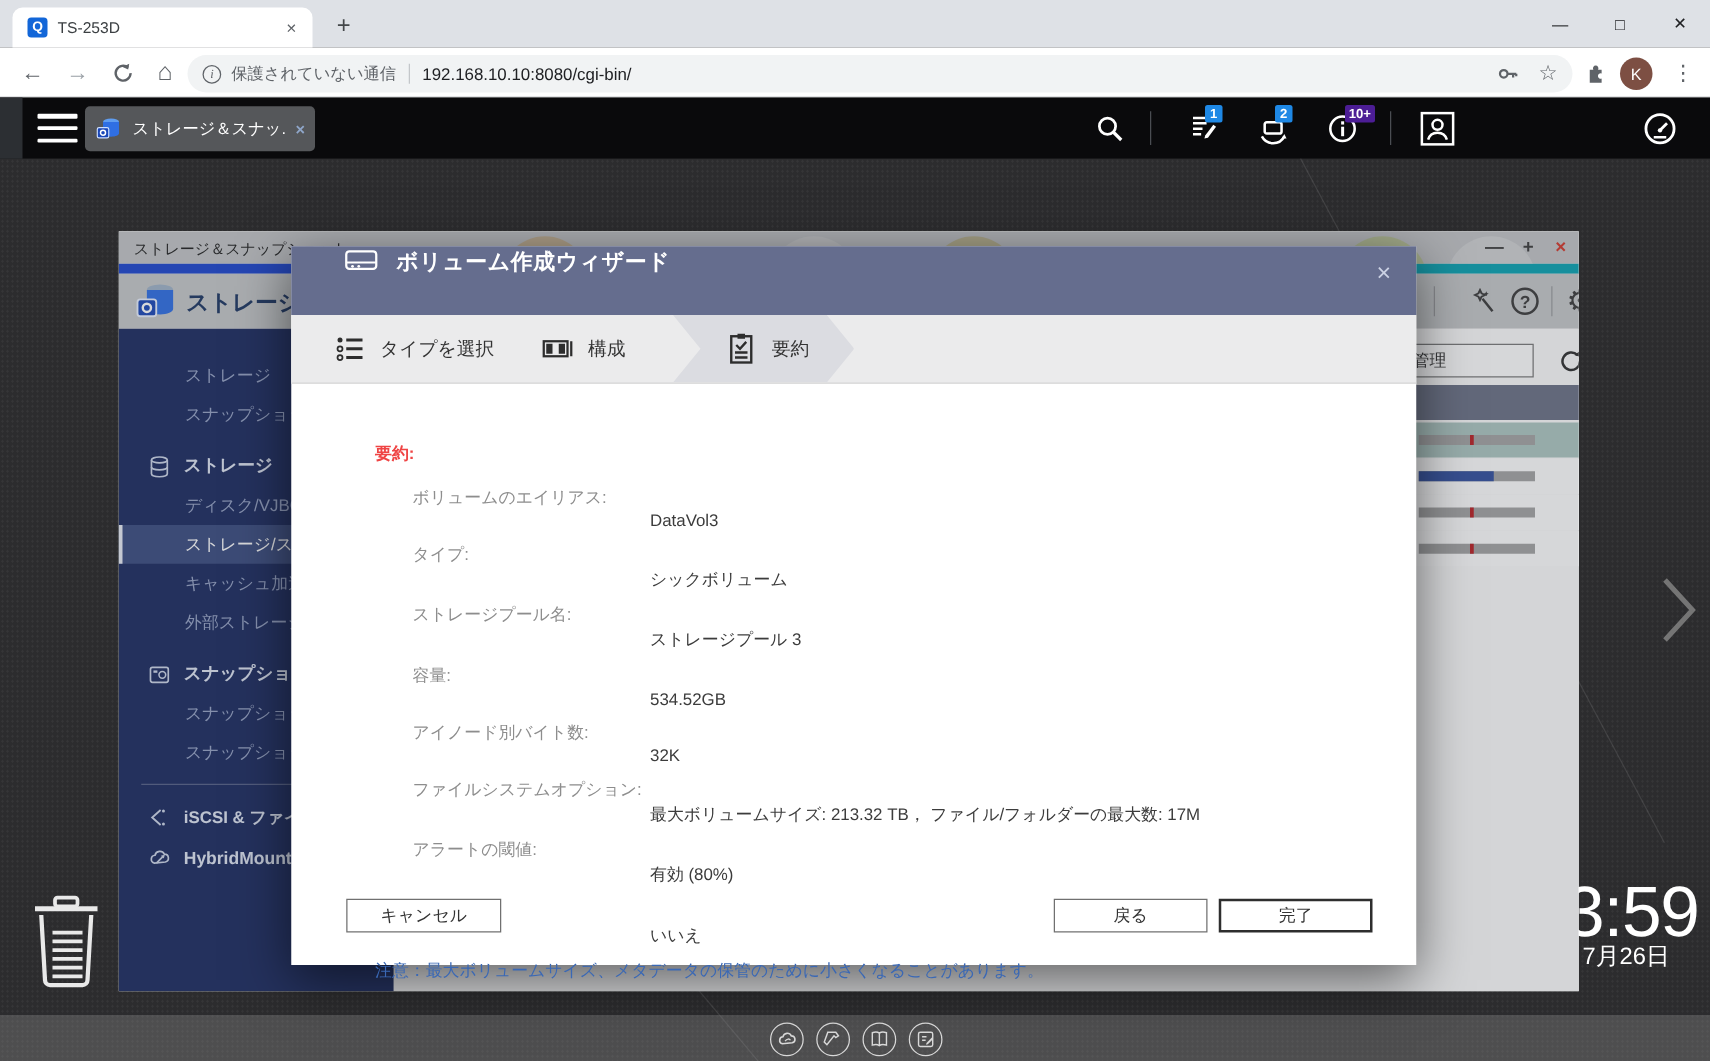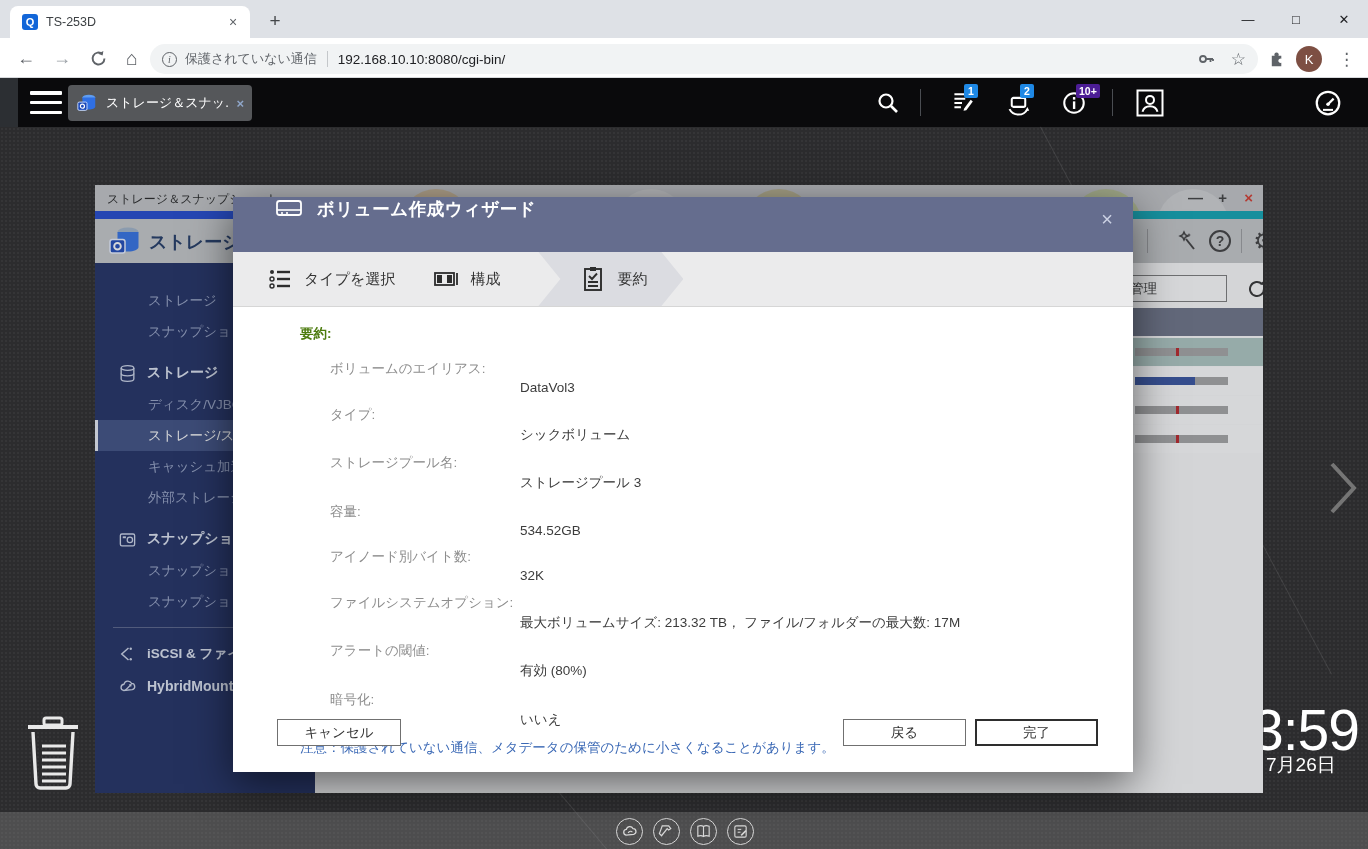--- a/index.html
+++ b/index.html
@@ -85,21 +85,21 @@
   .dlg{position:absolute;left:233px;top:70px;width:900px;height:575px;background:#fff;z-index:10;box-shadow:0 12px 40px rgba(0,0,0,0.55);}
   .dlg-head{position:absolute;left:0;top:0;width:100%;height:55px;background:#656d8e;display:flex;align-items:flex-start;padding-left:42px;}
   .dlg-title{color:#fff;font-size:17.5px;font-weight:bold;margin-left:14px;letter-spacing:0.5px;}
   .dlg-close{position:absolute;right:14px;top:10px;color:#ccd2e4;font-size:20px;width:24px;height:24px;display:flex;align-items:center;justify-content:center;}
   .steps{position:absolute;left:0;top:55px;width:100%;height:55px;background:#ebebec;border-bottom:1px solid #d6d6d6;display:flex;align-items:center;padding-left:34px;}
   .step{display:flex;align-items:center;margin-right:38px;height:100%;}
   .step .st-ic{width:26px;height:26px;margin-right:11px;display:flex;align-items:center;justify-content:center;}
   .step .st-label{font-size:15px;color:#333;white-space:nowrap;}
   .step.current{background:#dbdce1;margin-right:0;padding:0 36px 0 42px;clip-path:polygon(0 0,calc(100% - 22px) 0,100% 50%,calc(100% - 22px) 100%,0 100%,22px 50%);}
   .dlg-body{position:absolute;left:67px;top:128px;right:40px;}
-  .sum-head{font-size:13.5px;font-weight:bold;color:#4d7c0f;margin-bottom:17px;}
+  .sum-head{font-size:13.5px;font-weight:bold;color:#ef4444;margin-bottom:17px;margin-top:29px;}
   .frow{display:flex;margin-bottom:10.5px;}
   .flabel{width:190px;flex:none;font-size:13.5px;color:#8d8d8d;white-space:nowrap;margin-left:30px;}
   .fvalue{font-size:13.5px;color:#3c3c3c;white-space:nowrap;margin-top:20px;}
   .note{margin-top:6px;font-size:13.5px;color:#3a68b5;white-space:nowrap;}
   .btn{position:absolute;height:27px;background:#fff;border:1px solid #707070;color:#333;font-size:13.5px;display:flex;align-items:center;justify-content:center;}
   .btn.cancel{left:44px;bottom:26px;width:124px;}
   .btn.back{right:167px;bottom:26px;width:123px;}
   .btn.finish{right:35px;bottom:26px;width:123px;border:2px solid #2e2e2e;}
   svg{display:block;}
 </style>
@@ -476,21 +476,21 @@
             <span class="fvalue">最大ボリュームサイズ: 213.32 TB， ファイル/フォルダーの最大数: 17M</span>
           </div>
         <div class="frow">
             <span class="flabel">アラートの閾値:</span>
             <span class="fvalue">有効 (80%)</span>
           </div>
         <div class="frow">
             <span class="flabel">暗号化:</span>
             <span class="fvalue">いいえ</span>
           </div>
-        <div class="note">注意：保護されていない通信、メタデータの保管のために小さくなることがあります。</div>
+        <div class="note">注意：最大ボリュームサイズ、メタデータの保管のために小さくなることがあります。</div>
       </div>
 
       <div class="btn cancel">キャンセル</div>
       <div class="btn back">戻る</div>
       <div class="btn finish">完了</div>
     </div>
 
     <div class="dock-strip"></div>
     <div class="dock-ic" style="left:616px;">
       <svg width="17" height="17" viewBox="0 0 24 24">

